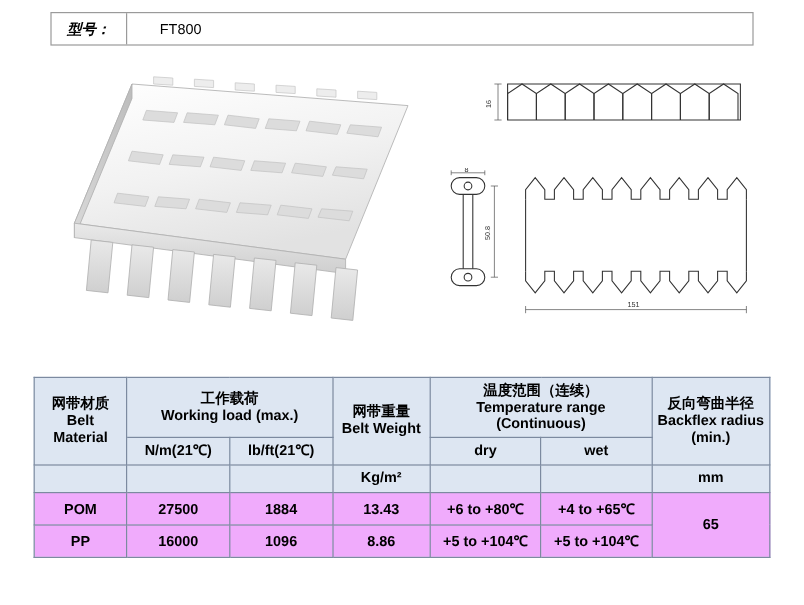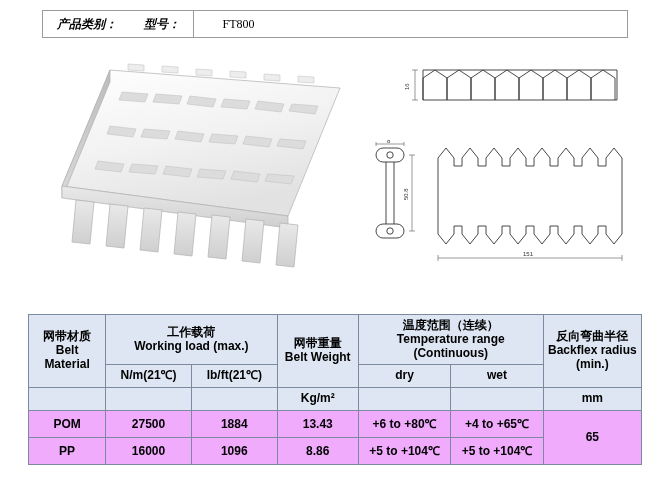--- a/index.html
+++ b/index.html
@@ -45,21 +45,21 @@
   .hdr-value {
     border-left: 1px solid #9a9a9a;
     border-right: 1px solid #9a9a9a;
     padding: 0 10px;
   }
   .hdr-cat-label { width: 88px; }
   .hdr-cat-value { width: 148px; }
   .hdr-name-label { width: 62px; }
   .hdr-name-value { width: 132px; }
   .hdr-model-label { width: 62px; }
-  .hdr-model-value { width: 90px; border-right: none; font-family: Liberation Serif, serif; }
+  .hdr-model-value { width: 90px; border-right: none; }
   .hdr-spacer { flex: 1; }
 
   
   .figure-area {
     position: absolute;
     left: 0;
     top: 44px;
     width: 670px;
     height: 240px;
   }
@@ -140,21 +140,20 @@
   .sub-row td {
     background: #dde6f2;
     font-weight: bold;
     padding: 2px 3px;
   }
 </style>
 </head>
 <body>
 
 <div class="header">
-  <div class="hdr-cell hdr-label hdr-cat-label">产品类别：</div>
   <div class="hdr-cell hdr-label hdr-model-label">型号：</div>
   <div class="hdr-cell hdr-value hdr-model-value">FT800</div>
   <div class="hdr-spacer"></div>
 </div>
 
 <div class="figure-area">
 
   <svg class="belt-photo" viewBox="0 0 320 230">
     <defs>
       <linearGradient id="topFace" x1="0" y1="0" x2="0.4" y2="1">

